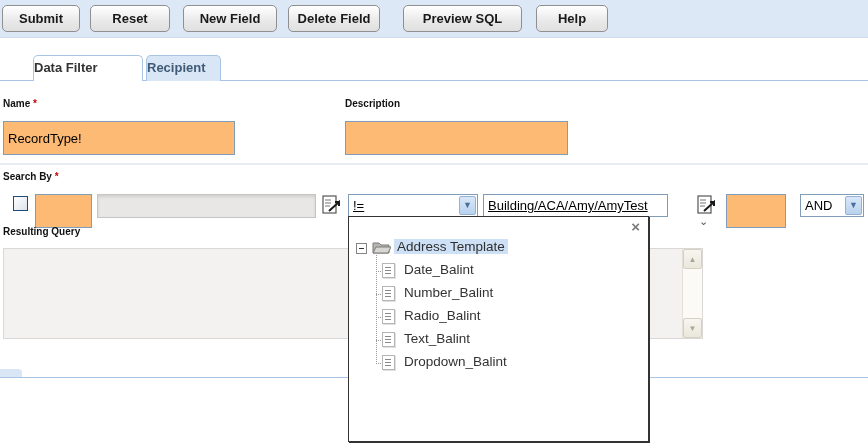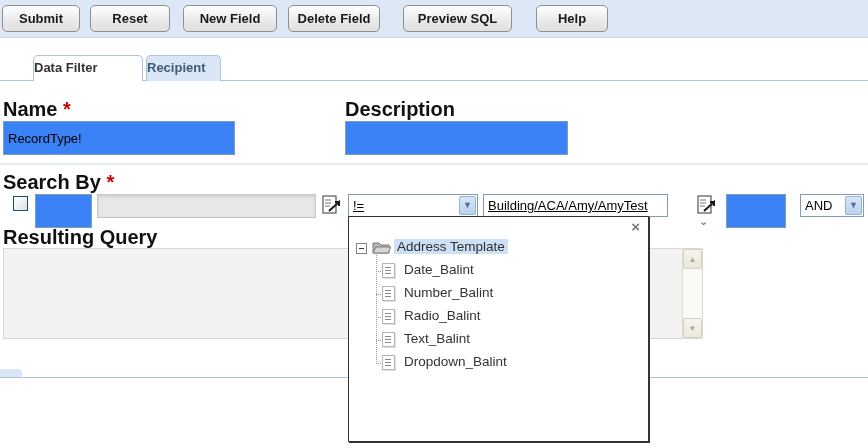--- a/index.html
+++ b/index.html
@@ -26,24 +26,24 @@
   .tab {
     position:absolute; top:55px; height:26px; line-height:24px;
     font-size:13px; font-weight:bold;
     border:1px solid #a9c5e6; border-bottom:none;
     border-radius:5px 5px 0 0; cursor:pointer;
   }
   .tab.active { background:#fff; color:#333; z-index:3; }
   .tab.inactive { background:#d9e6f5; color:#3f5b77; z-index:2; }
   .tabline { position:absolute; left:0; top:80px; width:868px; height:1px; background:#a9c5e6; z-index:1; }
   
-  .lbl { position:absolute; font-size:20px; font-weight:bold; color:#111; }
+  .lbl { position:absolute; font-size:10px; font-weight:bold; color:#111; }
   .req { color:#cc0000; font-weight:bold; }
   .txt {
-    position:absolute; border:1px solid #7f9db9; background:#3b82f6;
+    position:absolute; border:1px solid #7f9db9; background:#fdba74;
     font-family:"Liberation Sans", sans-serif; font-size:13px; color:#000;
     padding:16px 4px; outline:none;
   }
   .disabledfield {
     position:absolute; background:#e8e7e5; border:1px solid #c6c5c3;
     box-shadow:inset 0 2px 3px rgba(0,0,0,.10);
   }
   .cb {
     position:absolute; width:15px; height:15px;
     border:1px solid #1f4b79; background:linear-gradient(135deg,#ffffff,#dde3ea);
@@ -123,21 +123,21 @@
 </head>
 <body>
 
 <div id="screen">
 
   <div class="toolbar">
     <button class="tb" style="left:2px;width:78px">Submit</button>
     <button class="tb" style="left:90px;width:80px">Reset</button>
     <button class="tb" style="left:183px;width:94px">New Field</button>
     <button class="tb" style="left:288px;width:92px">Delete Field</button>
-    <button class="tb" style="left:403px;width:109px">Preview SQL</button>
+    <button class="tb" style="left:403px;width:119px">Preview SQL</button>
     <button class="tb" style="left:536px;width:72px">Help</button>
   </div>
 
   <div class="tab active" style="left:33px;width:110px">Data Filter</div>
   <div class="tab inactive" style="left:146px;width:75px">Recipient</div>
   <div class="tabline"></div>
 
   <div class="lbl" style="left:3px;top:98px">
     <span>Name</span>
     <span class="req">*</span>

